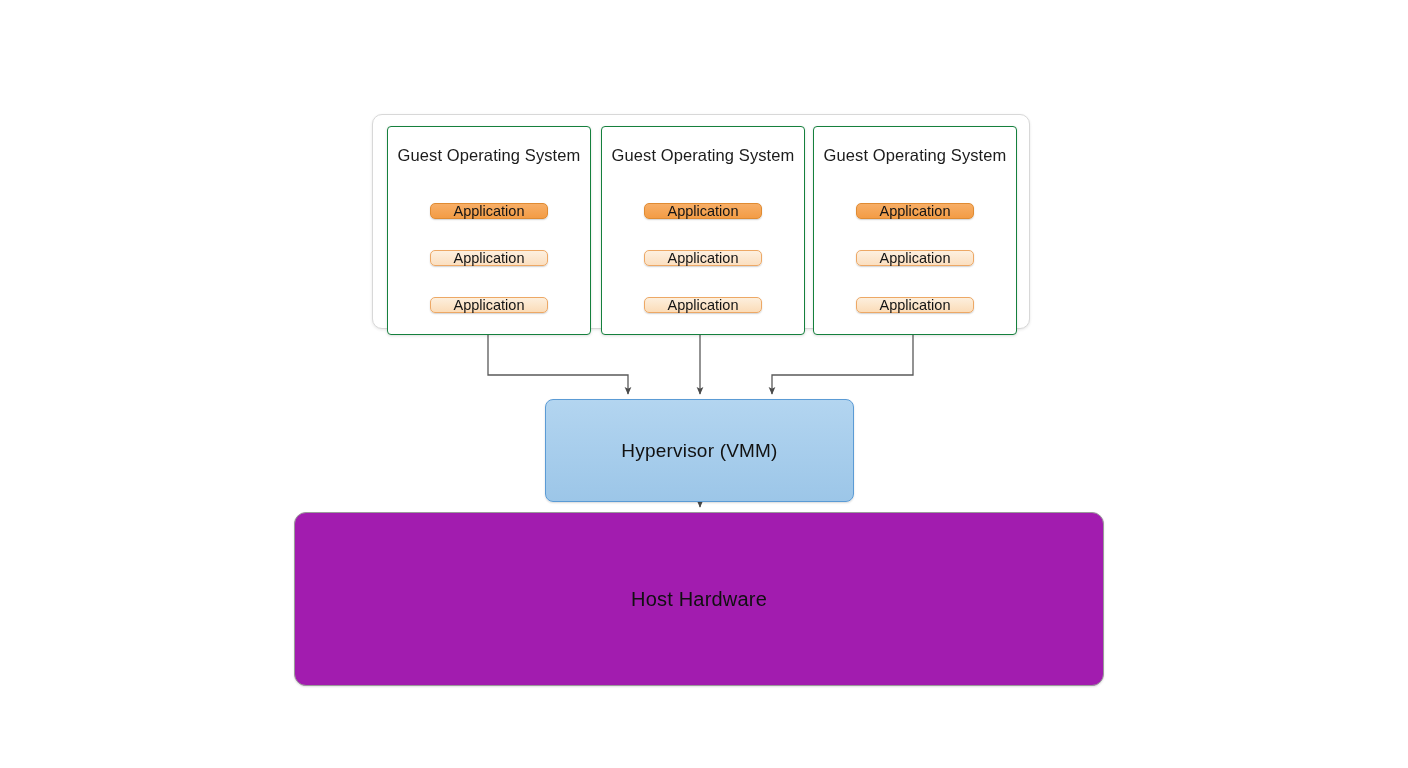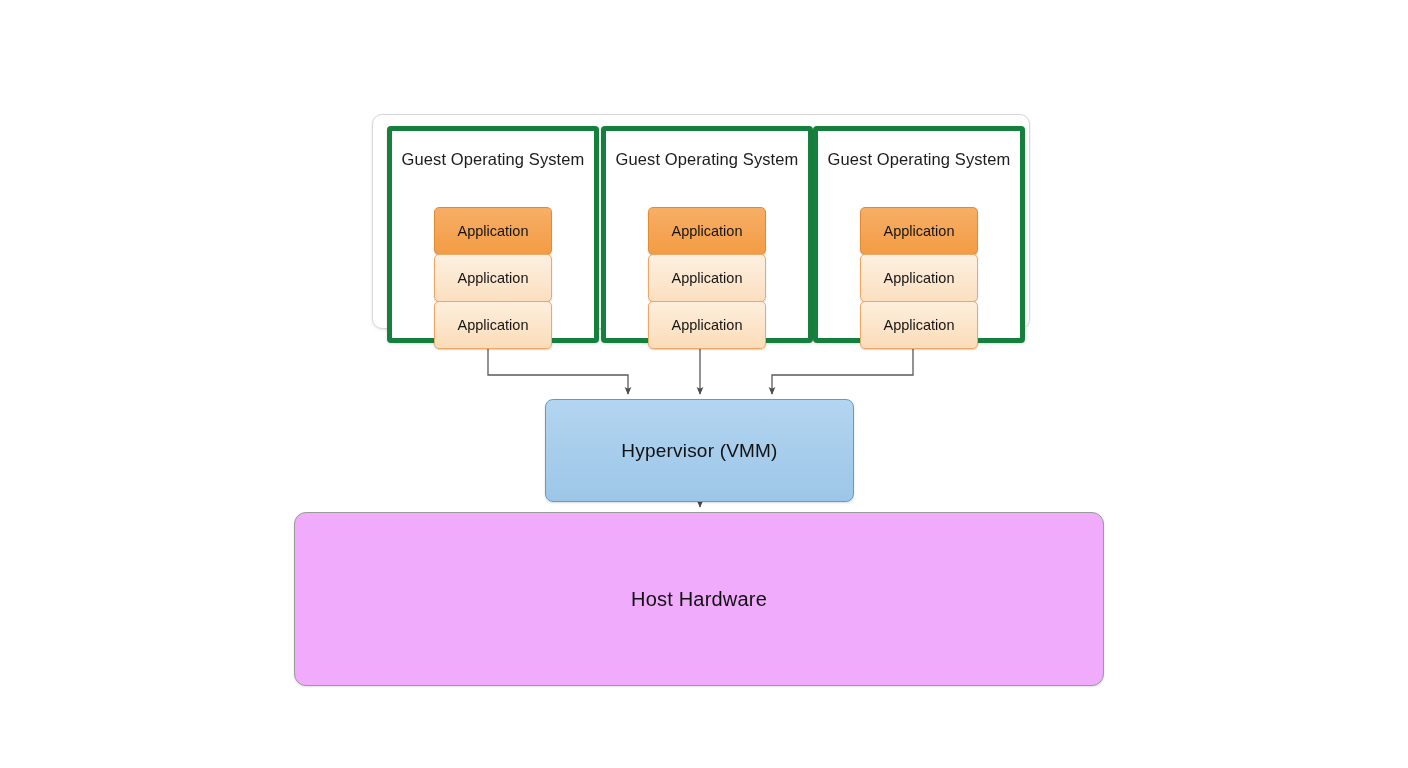--- a/index.html
+++ b/index.html
@@ -47,21 +47,21 @@
     z-index: 2;
   }
 
   
   .vm-panel {
     position: absolute;
     top: 126px;
     width: 202px;
     height: 207px;
     background: #ffffff;
-    border: 5px solid #15803d;
+    border: 1px solid #15803d;
     border-radius: 4px;
     box-shadow: 0 1px 3px rgba(0,0,0,0.13);
     z-index: 3;
   }
   .vm-panel.p1 { left: 387px; }
   .vm-panel.p2 { left: 601px; }
   .vm-panel.p3 { left: 813px; }
 
   .vm-title {
     position: absolute;
@@ -74,21 +74,21 @@
     color: #1c1c1c;
     letter-spacing: 0.1px;
     white-space: nowrap;
   }
 
   
   .app-box {
     position: absolute;
     left: 42px;
     width: 118px;
-    height: 48px;
+    height: 16px;
     border-radius: 5px;
     box-sizing: border-box;
     display: flex;
     align-items: center;
     justify-content: center;
     font-size: 14.5px;
     color: #141414;
     box-shadow: 0 1px 1.5px rgba(0,0,0,0.18);
   }
   .app-box.a1 {
@@ -131,21 +131,21 @@
     letter-spacing: 0.2px;
   }
 
   
   #host-hardware-box {
     position: absolute;
     left: 294px;
     top: 512px;
     width: 810px;
     height: 174px;
-    background: #f0abfc;
+    background: #a21caf;
     border: 1px solid #9a9a9a;
     border-radius: 12px;
     box-sizing: border-box;
     display: flex;
     align-items: center;
     justify-content: center;
     z-index: 3;
     box-shadow: 0 1px 2px rgba(0,0,0,0.12);
   }
   #host-hardware-label {

